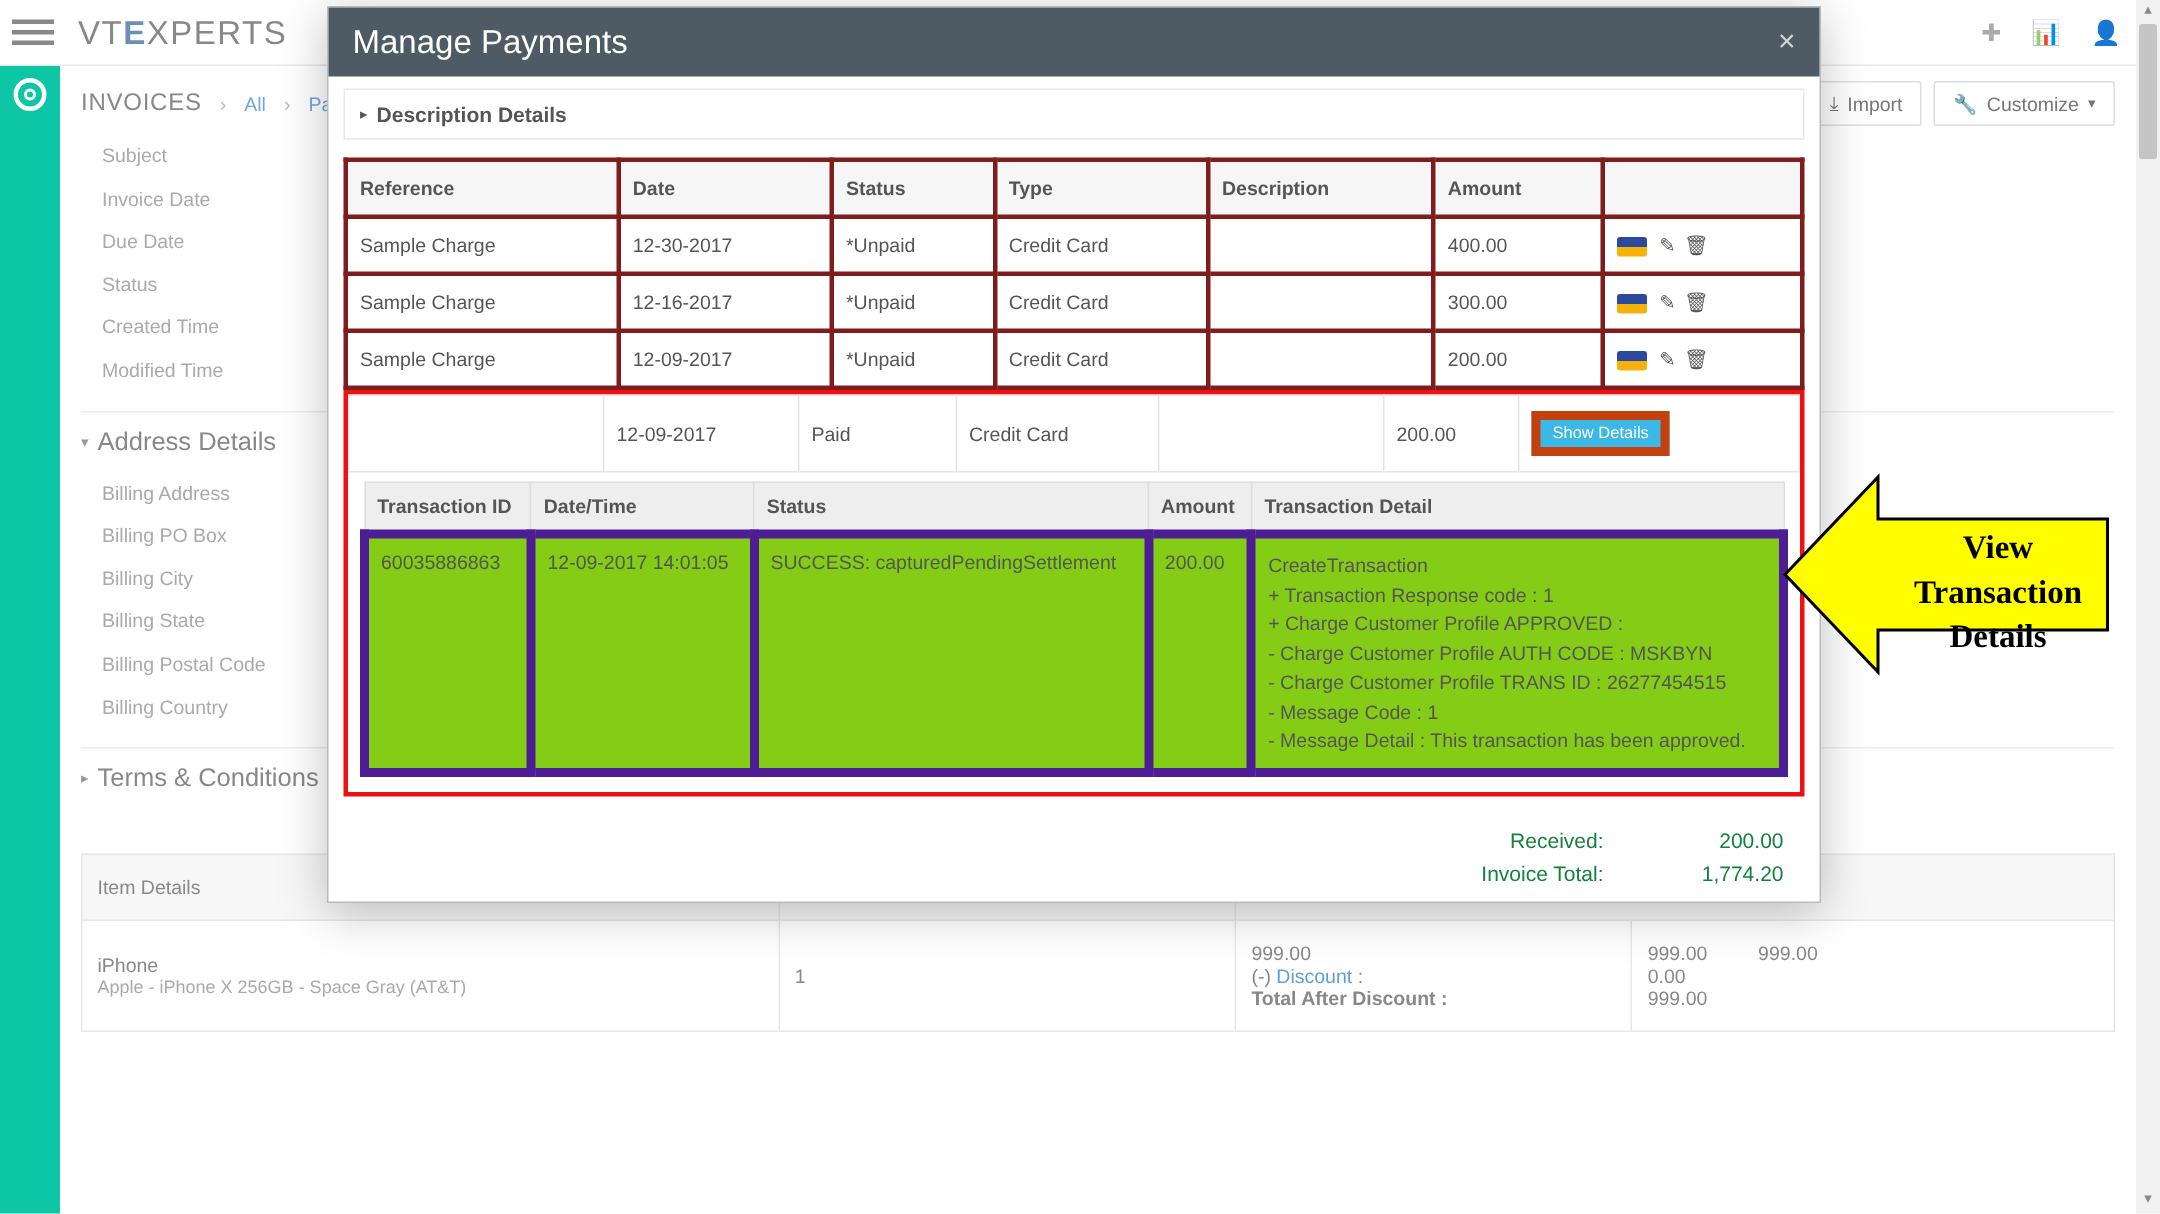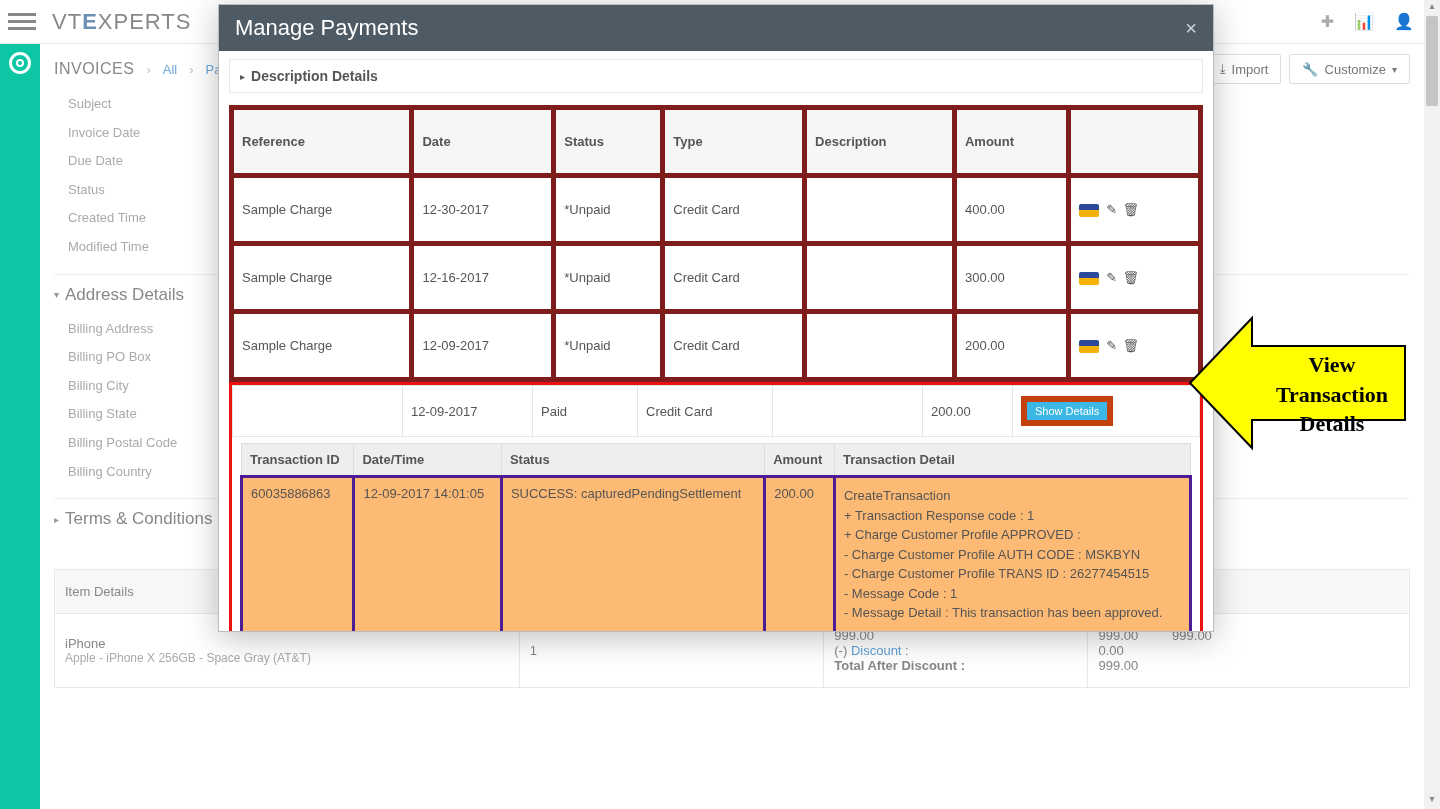--- a/index.html
+++ b/index.html
@@ -51,33 +51,33 @@
 .modal-body { max-height: 580px; overflow-y: scroll; padding: 0; position: relative; }
 
 .desc-bar { border: 1px solid #e8e8e8; margin: 8px 10px 12px 10px; padding: 8px 10px; display: flex; align-items: center; gap: 6px; color: #555; font-size: 14px; }
 .desc-bar .tri { font-size: 10px; }
 
 .record-btn-wrap { text-align: center; margin: 6px 0 14px 0; }
 .btn-green { background: #3d9d3d; border: 1px solid #2f8a2f; color: #fff; padding: 5px 14px; font-size: 13px; cursor: pointer; }
 
 .pay-table { width: calc(100% - 20px); margin: 0 10px; border-collapse: collapse; }
 .pay-table th { background: #f6f6f6; font-weight: bold; color: #555; }
-.pay-table th, .pay-table td { border: 5px solid #7f1d1d; padding: 24px 8px; text-align: left; font-size: 13px; }
+.pay-table th, .pay-table td { border: 3px solid #7f1d1d; padding: 10px 8px; text-align: left; font-size: 13px; }
 .row-actions { text-align: right; white-space: nowrap; }
 .cc-icon { display: inline-block; width: 20px; height: 13px; background: linear-gradient(#2b4a9e,#2b4a9e 50%,#f5b20a 50%); border-radius: 2px; margin-right: 2px; vertical-align: middle; }
 .pencil-i, .trash-i { color: #555; font-size: 13px; margin-left: 2px; }
 
 
 .red-box { border: 3px solid #e11; margin: 0 10px; padding: 0; }
 .red-box .paid-row td { border: 1px solid #e5e5e5; padding: 10px 8px; font-size: 13px; }
 .show-details-btn { background: #3cb8e6; border: 6px solid #c2410c; color: #fff; font-size: 11px; padding: 3px 8px; cursor: pointer; }
 
 .trans-table { width: calc(100% - 16px); margin: 6px 8px 10px 8px; border-collapse: collapse; }
 .trans-table th { background: #eeeeee; font-weight: bold; padding: 8px; border: 1px solid #ddd; text-align: left; font-size: 13px; }
-.trans-table td { background: #fdba74; padding: 8px; border: 3px solid #4c1d95; font-size: 13px; vertical-align: top; }
+.trans-table td { background: #84cc16; padding: 8px; border: 6px solid #4c1d95; font-size: 13px; vertical-align: top; }
 .trans-detail-cell { line-height: 1.5; }
 
 .totals { text-align: right; padding: 18px 24px 8px 0; font-size: 14px; color: #15803d; }
 .totals div { display: flex; justify-content: flex-end; gap: 40px; line-height: 1.6; }
 .totals .lbl { min-width: 120px; text-align: right; }
 .totals .val { min-width: 80px; text-align: right; }
 
 
 .callout { position: absolute; top: 288px; left: 1180px; }
 .callout-text { position: absolute; top: 40px; left: 50px; right: 6px; text-align: center; font-family: Georgia, 'Times New Roman', serif; font-size: 22px; font-weight: bold; color: #000; line-height: 1.35; }

